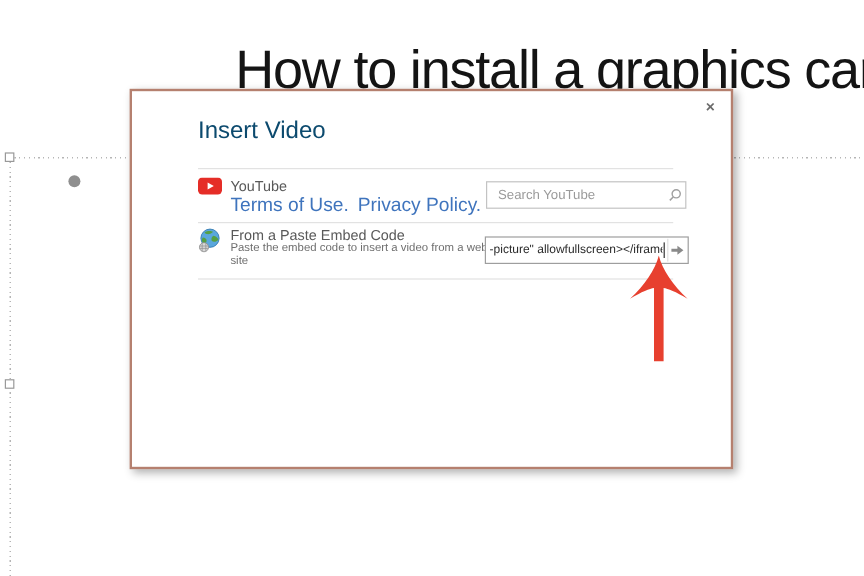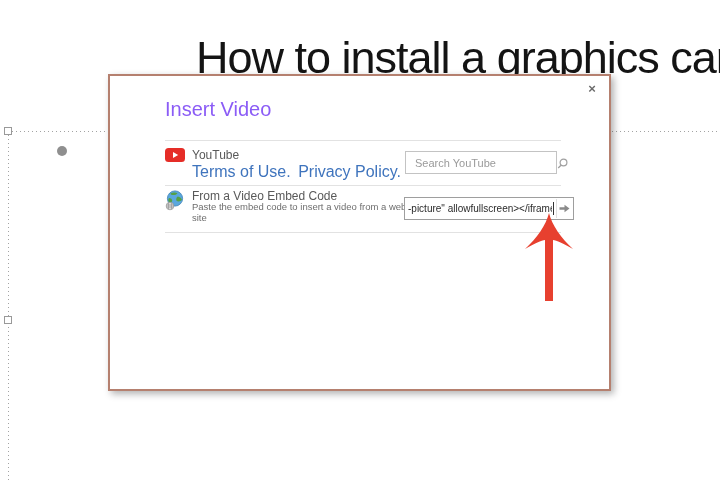--- a/index.html
+++ b/index.html
@@ -52,21 +52,21 @@
   }
   .dlg-close {
     position:absolute; right:8px; top:4px;
     width:18px; height:18px;
     font-size:13px; font-weight:700; color:#6b6b6b;
     text-align:center; line-height:18px;
     cursor:pointer;
   }
   .dlg-title {
     position:absolute; left:55px; top:22px;
-    font-size:20px; font-weight:400; color:#8b5cf6;
+    font-size:20px; font-weight:400; color:#0c4a6e;
   }
   .divider {
     position:absolute; left:55px; width:396px; height:1px;
     background:#e2e2e2;
   }
   .divider.d1 { top:64px; }
   .divider.d2 { top:109px; }
   .divider.d3 { top:156px; }
 
   .row-icon { position:absolute; left:55px; }
@@ -88,21 +88,21 @@
   .yt-links .gap { display:inline-block; width:3px; }
 
   .embed-desc {
     position:absolute; left:82px; top:126px;
     width:222px;
     font-size:9.5px; line-height:10.5px; color:#6e6e6e;
   }
 
   .search-input {
     position:absolute; left:295px; top:75px;
-    width:152px; height:23px;
+    width:167px; height:23px;
     border:1px solid #c3c3c3; background:#ffffff;
     font-family:"Liberation Sans", sans-serif;
     font-size:11px; color:#444;
     padding:0 22px 0 9px;
   }
   .search-input::placeholder { color:#9a9a9a; opacity:1; }
   .search-mag {
     position:absolute; left:446px; top:80px;
     width:13px; height:13px; cursor:pointer;
   }
@@ -180,21 +180,21 @@
   <span class="row-icon globe-icon">
     <svg width="21" height="21" viewBox="0 0 21 21">
       <circle cx="10" cy="8.5" r="7.6" fill="#5aa7dd" stroke="#3a7fb5" stroke-width="0.8"></circle>
       <path d="M5.5 3.5 C7.5 2.2 11 2 12.5 3.2 C11.5 4.8 9 5.4 7.2 5 C6.2 4.7 5.6 4.2 5.5 3.5 Z" fill="#55a045"></path>
       <path d="M12.8 6.5 C15 6.8 16.6 8.2 16.9 9.8 C15.5 11.6 13 12 11.5 10.8 C10.8 9.4 11.3 7.4 12.8 6.5 Z" fill="#55a045"></path>
       <path d="M4 8 C5.8 8 7.3 9.2 7.2 10.8 C7 12.2 5.5 13 4.2 12.6 C3.1 11.4 2.9 9.4 4 8 Z" fill="#55a045"></path>
       <circle cx="5" cy="16" r="3.8" fill="#d9d9d9" stroke="#8f8f8f" stroke-width="0.7"></circle>
       <path d="M1.5 15 L8.5 15 M1.5 17 L8.5 17 M3.5 12.7 L3.5 19.3 M6.5 12.7 L6.5 19.3" stroke="#8f8f8f" stroke-width="0.6" fill="none"></path>
     </svg>
   </span>
-  <div class="row-label embed-label">From a Video Embed Code</div>
+  <div class="row-label embed-label">From a Paste Embed Code</div>
   <div class="embed-desc">Paste the embed code to insert a video from a web site</div>
 
   <div class="embed-input">
     <span class="embed-text">-picture" allowfullscreen&gt;&lt;/iframe&gt;</span>
     <span class="embed-caret"></span>
     <span class="embed-go">
       <svg width="11" height="9" viewBox="0 0 11 9">
         <path d="M0.5 3.3 L5.5 3.3 L5.5 0.8 L10.5 4.5 L5.5 8.2 L5.5 5.7 L0.5 5.7 Z" fill="#8a8a8a"></path>
       </svg>
     </span>

